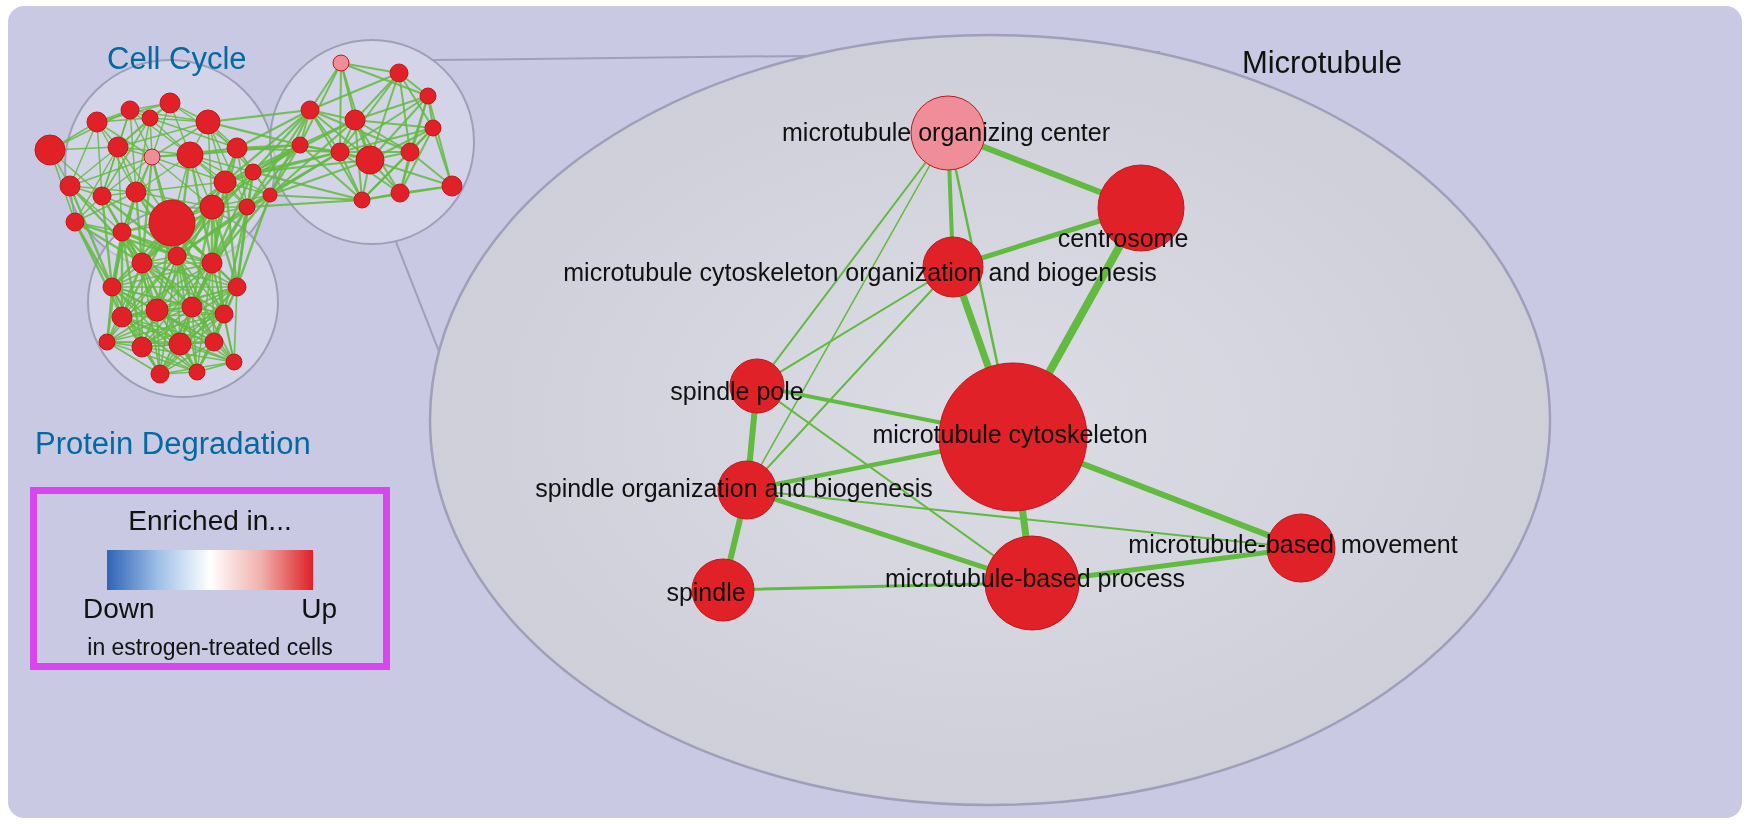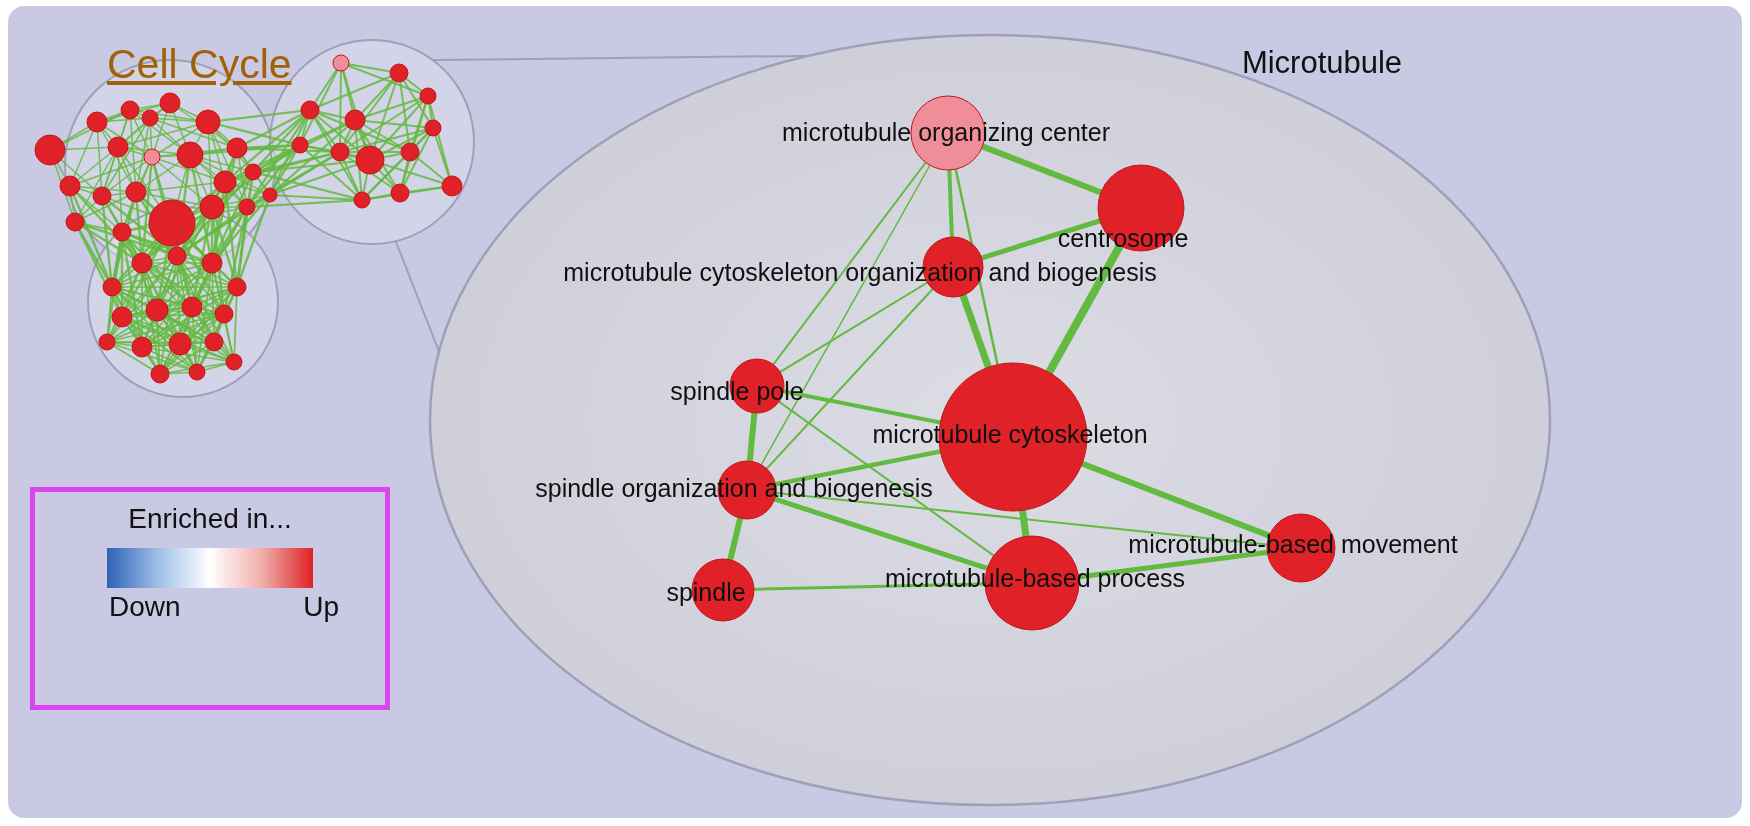--- a/index.html
+++ b/index.html
@@ -1,25 +1,25 @@
 <!DOCTYPE html>
 <html><head>
 <meta charset="utf-8">
 <style>
   html,body{margin:0;padding:0;background:#ffffff;font-family:"Liberation Sans",sans-serif;}
   .stage{position:relative;width:1750px;height:826px;background:#ffffff;overflow:hidden;}
   .stage svg{position:absolute;left:0;top:0;font-family:"Liberation Sans",sans-serif;}
   .overlay-label{position:absolute;white-space:nowrap;line-height:1.1;}
-  .gray{color:#a16207;font-size:41px;text-decoration:underline;}
+  .gray{color:#0369a1;font-size:31px;}
   .dark{color:#111111;font-size:31px;}
   .center{text-align:center;}
-  .legend-box{position:absolute;left:30px;top:487px;width:360px;height:223px;border:5px solid #d946ef;box-sizing:border-box;background:transparent;}
+  .legend-box{position:absolute;left:30px;top:487px;width:360px;height:183px;border:7px solid #d946ef;box-sizing:border-box;background:transparent;}
   .legend-title{margin-top:11px;text-align:center;font-size:28px;color:#111111;}
   .legend-bar{width:206px;height:40px;margin:13px auto 0 auto;}
-  .legend-row{display:flex;justify-content:space-between;padding:0 46px;margin-top:3px;font-size:28px;color:#111111;margin-left:28px;}
+  .legend-row{display:flex;justify-content:space-between;padding:0 46px;margin-top:3px;font-size:28px;color:#111111;}
   .legend-caption{text-align:center;font-size:23px;color:#111111;}
   .legend-caption.first{margin-top:9px;}
 </style>
 </head>
 <body>
 
 <div class="stage">
 
   <svg id="net-canvas" width="1750" height="826" viewBox="0 0 1750 826">
       <defs>
@@ -479,25 +479,27 @@
       <text x="737" y="400" text-anchor="middle" font-size="25" fill="#101010">spindle pole</text>
       <text x="1010" y="443" text-anchor="middle" font-size="25" fill="#101010">microtubule cytoskeleton</text>
       <text x="734" y="497" text-anchor="middle" font-size="25" fill="#101010">spindle organization and biogenesis</text>
       <text x="706" y="601" text-anchor="middle" font-size="25" fill="#101010">spindle</text>
       <text x="1035" y="587" text-anchor="middle" font-size="25" fill="#101010">microtubule-based process</text>
       <text x="1293" y="553" text-anchor="middle" font-size="25" fill="#101010">microtubule-based movement</text>
     </svg>
 
   <div class="overlay-label gray" style="left:107px;top:42px;">Cell Cycle</div>
 
+  <div class="overlay-label gray" style="left:35px;top:427px;">Protein Degradation</div>
 
   <div class="overlay-label dark center" style="left:1192px;top:46px;width:260px;">Microtubule</div>
 
   <div class="legend-box">
     <div class="legend-title">Enriched in...</div>
     <div class="legend-bar" style="background: linear-gradient(to right, rgb(47, 99, 182), rgb(159, 192, 232), rgb(255, 255, 255), rgb(240, 176, 172), rgb(223, 32, 38));"></div>
     <div class="legend-row">
       <span>Down</span>
       <span>Up</span>
     </div>
+    <div class="legend-caption first">in estrogen-treated cells</div>
   </div>
 
 </div>
 
 </body></html>

